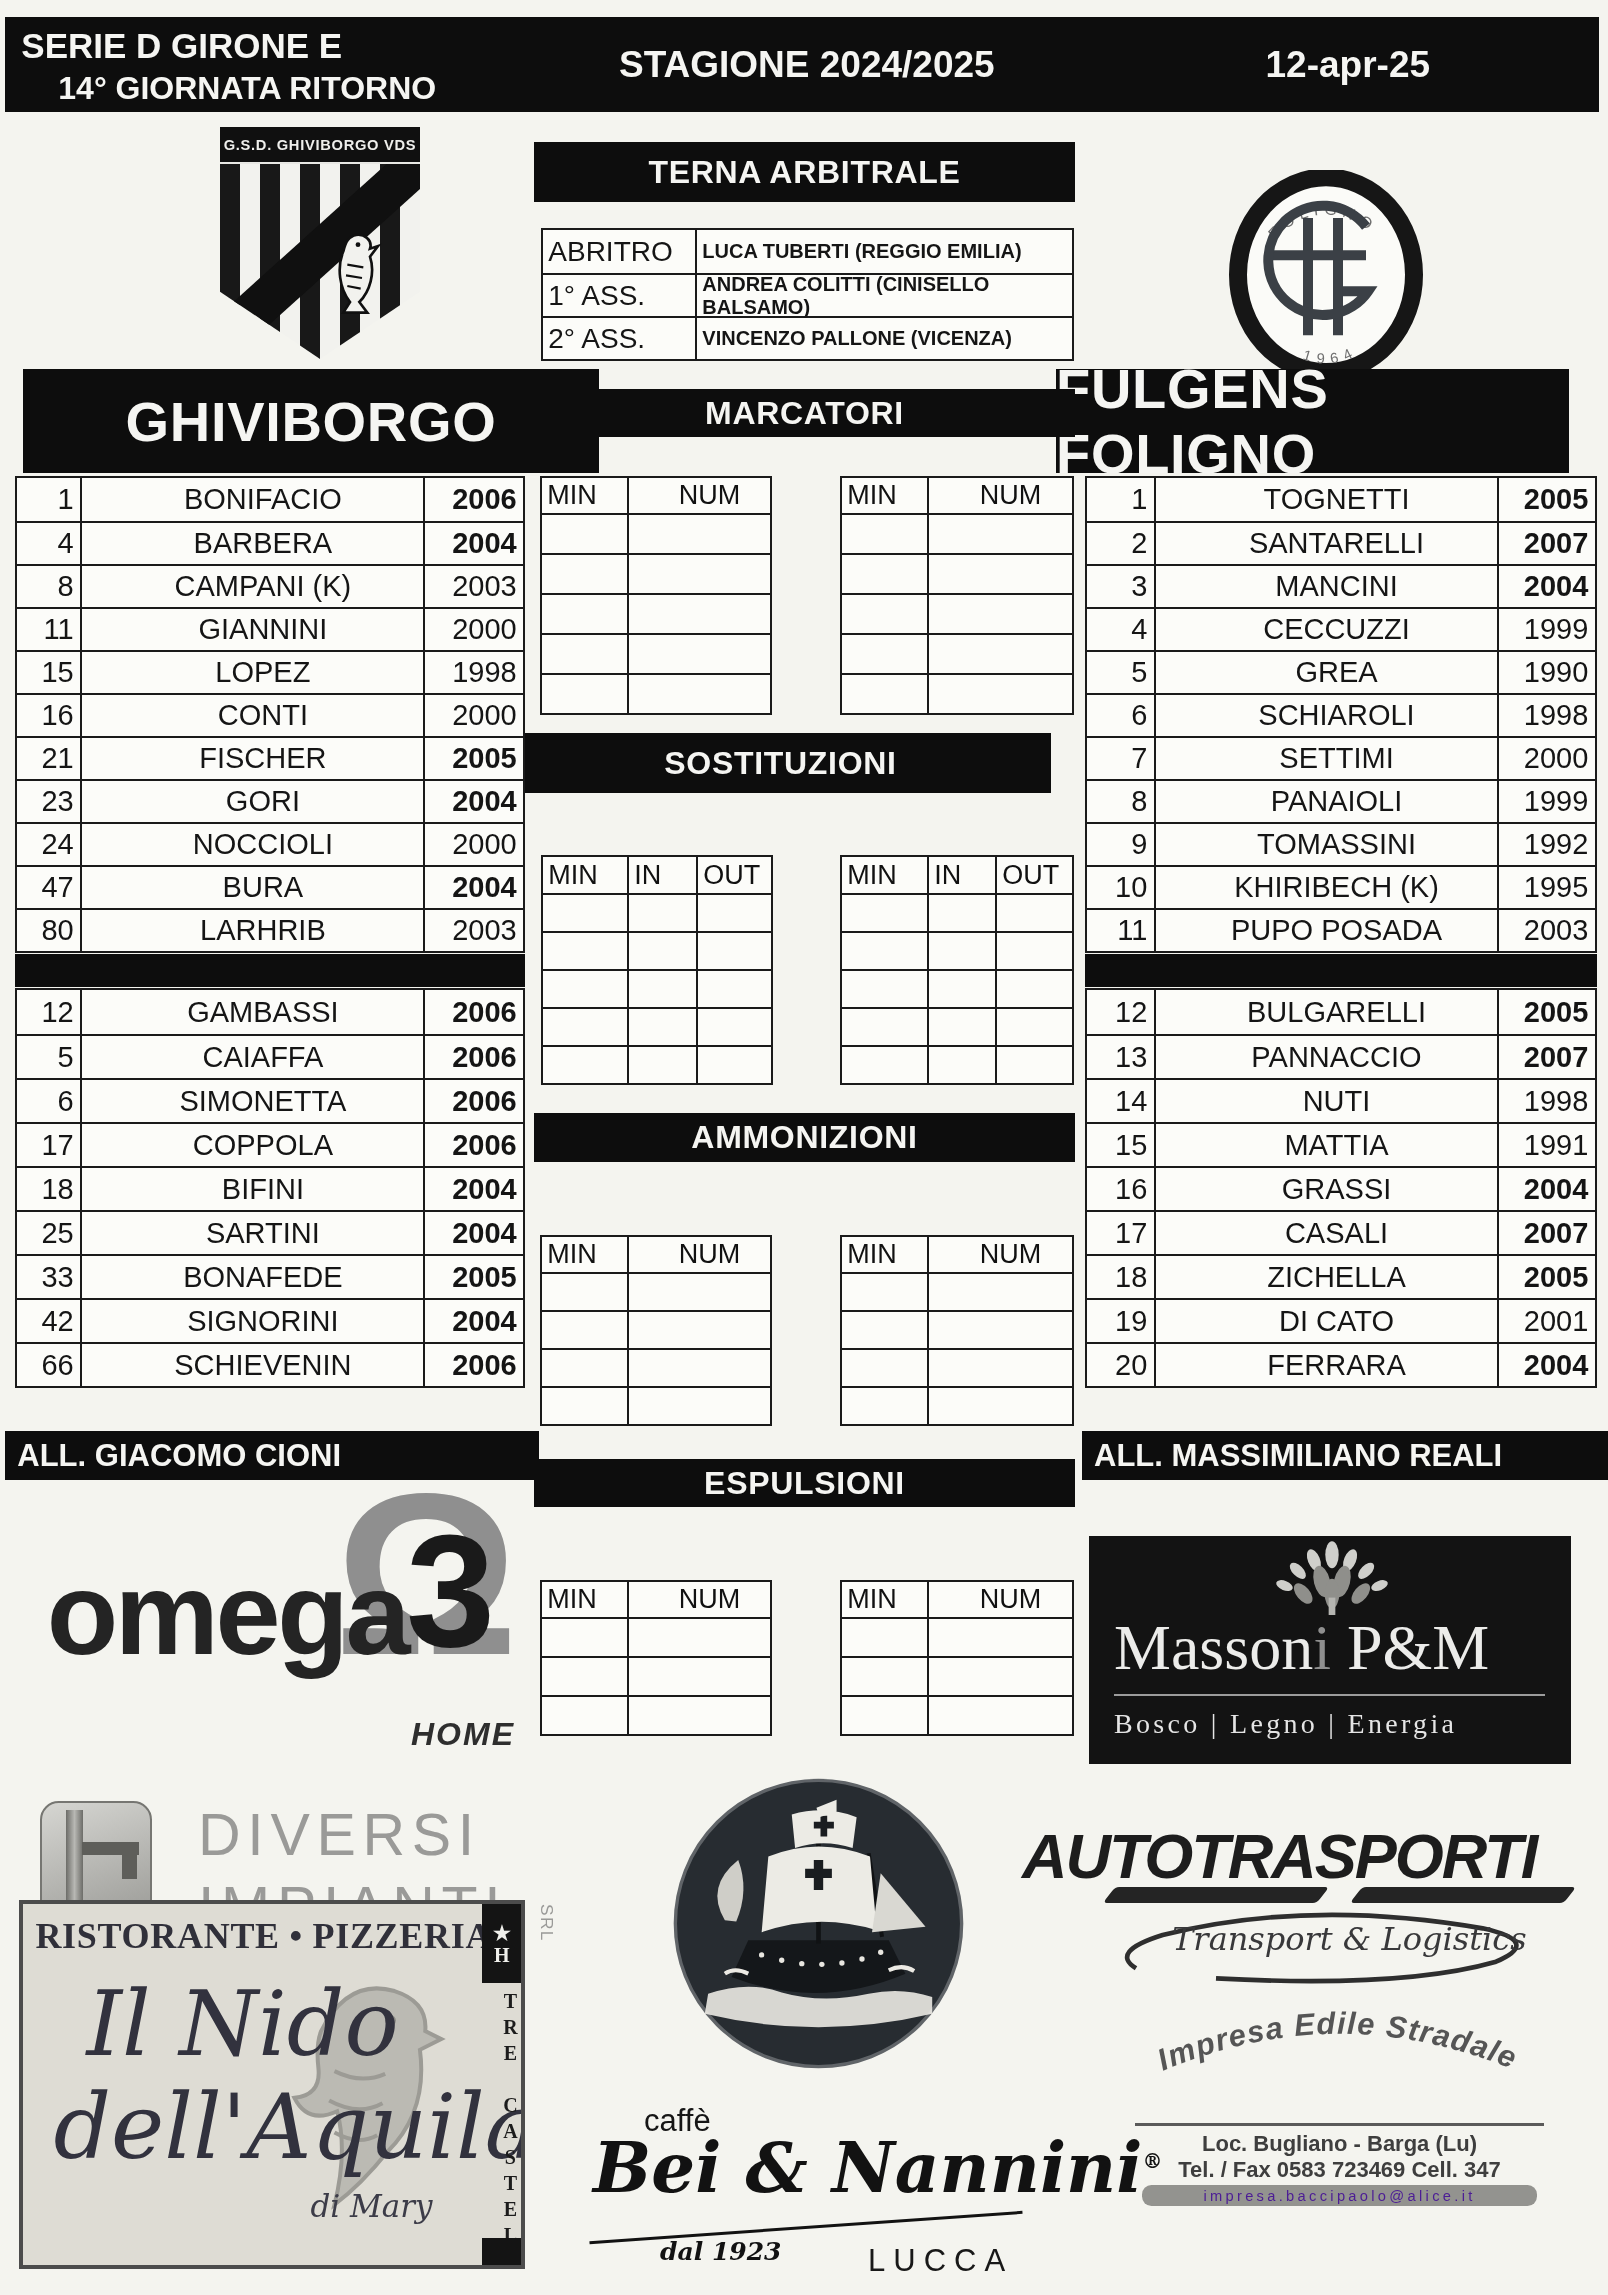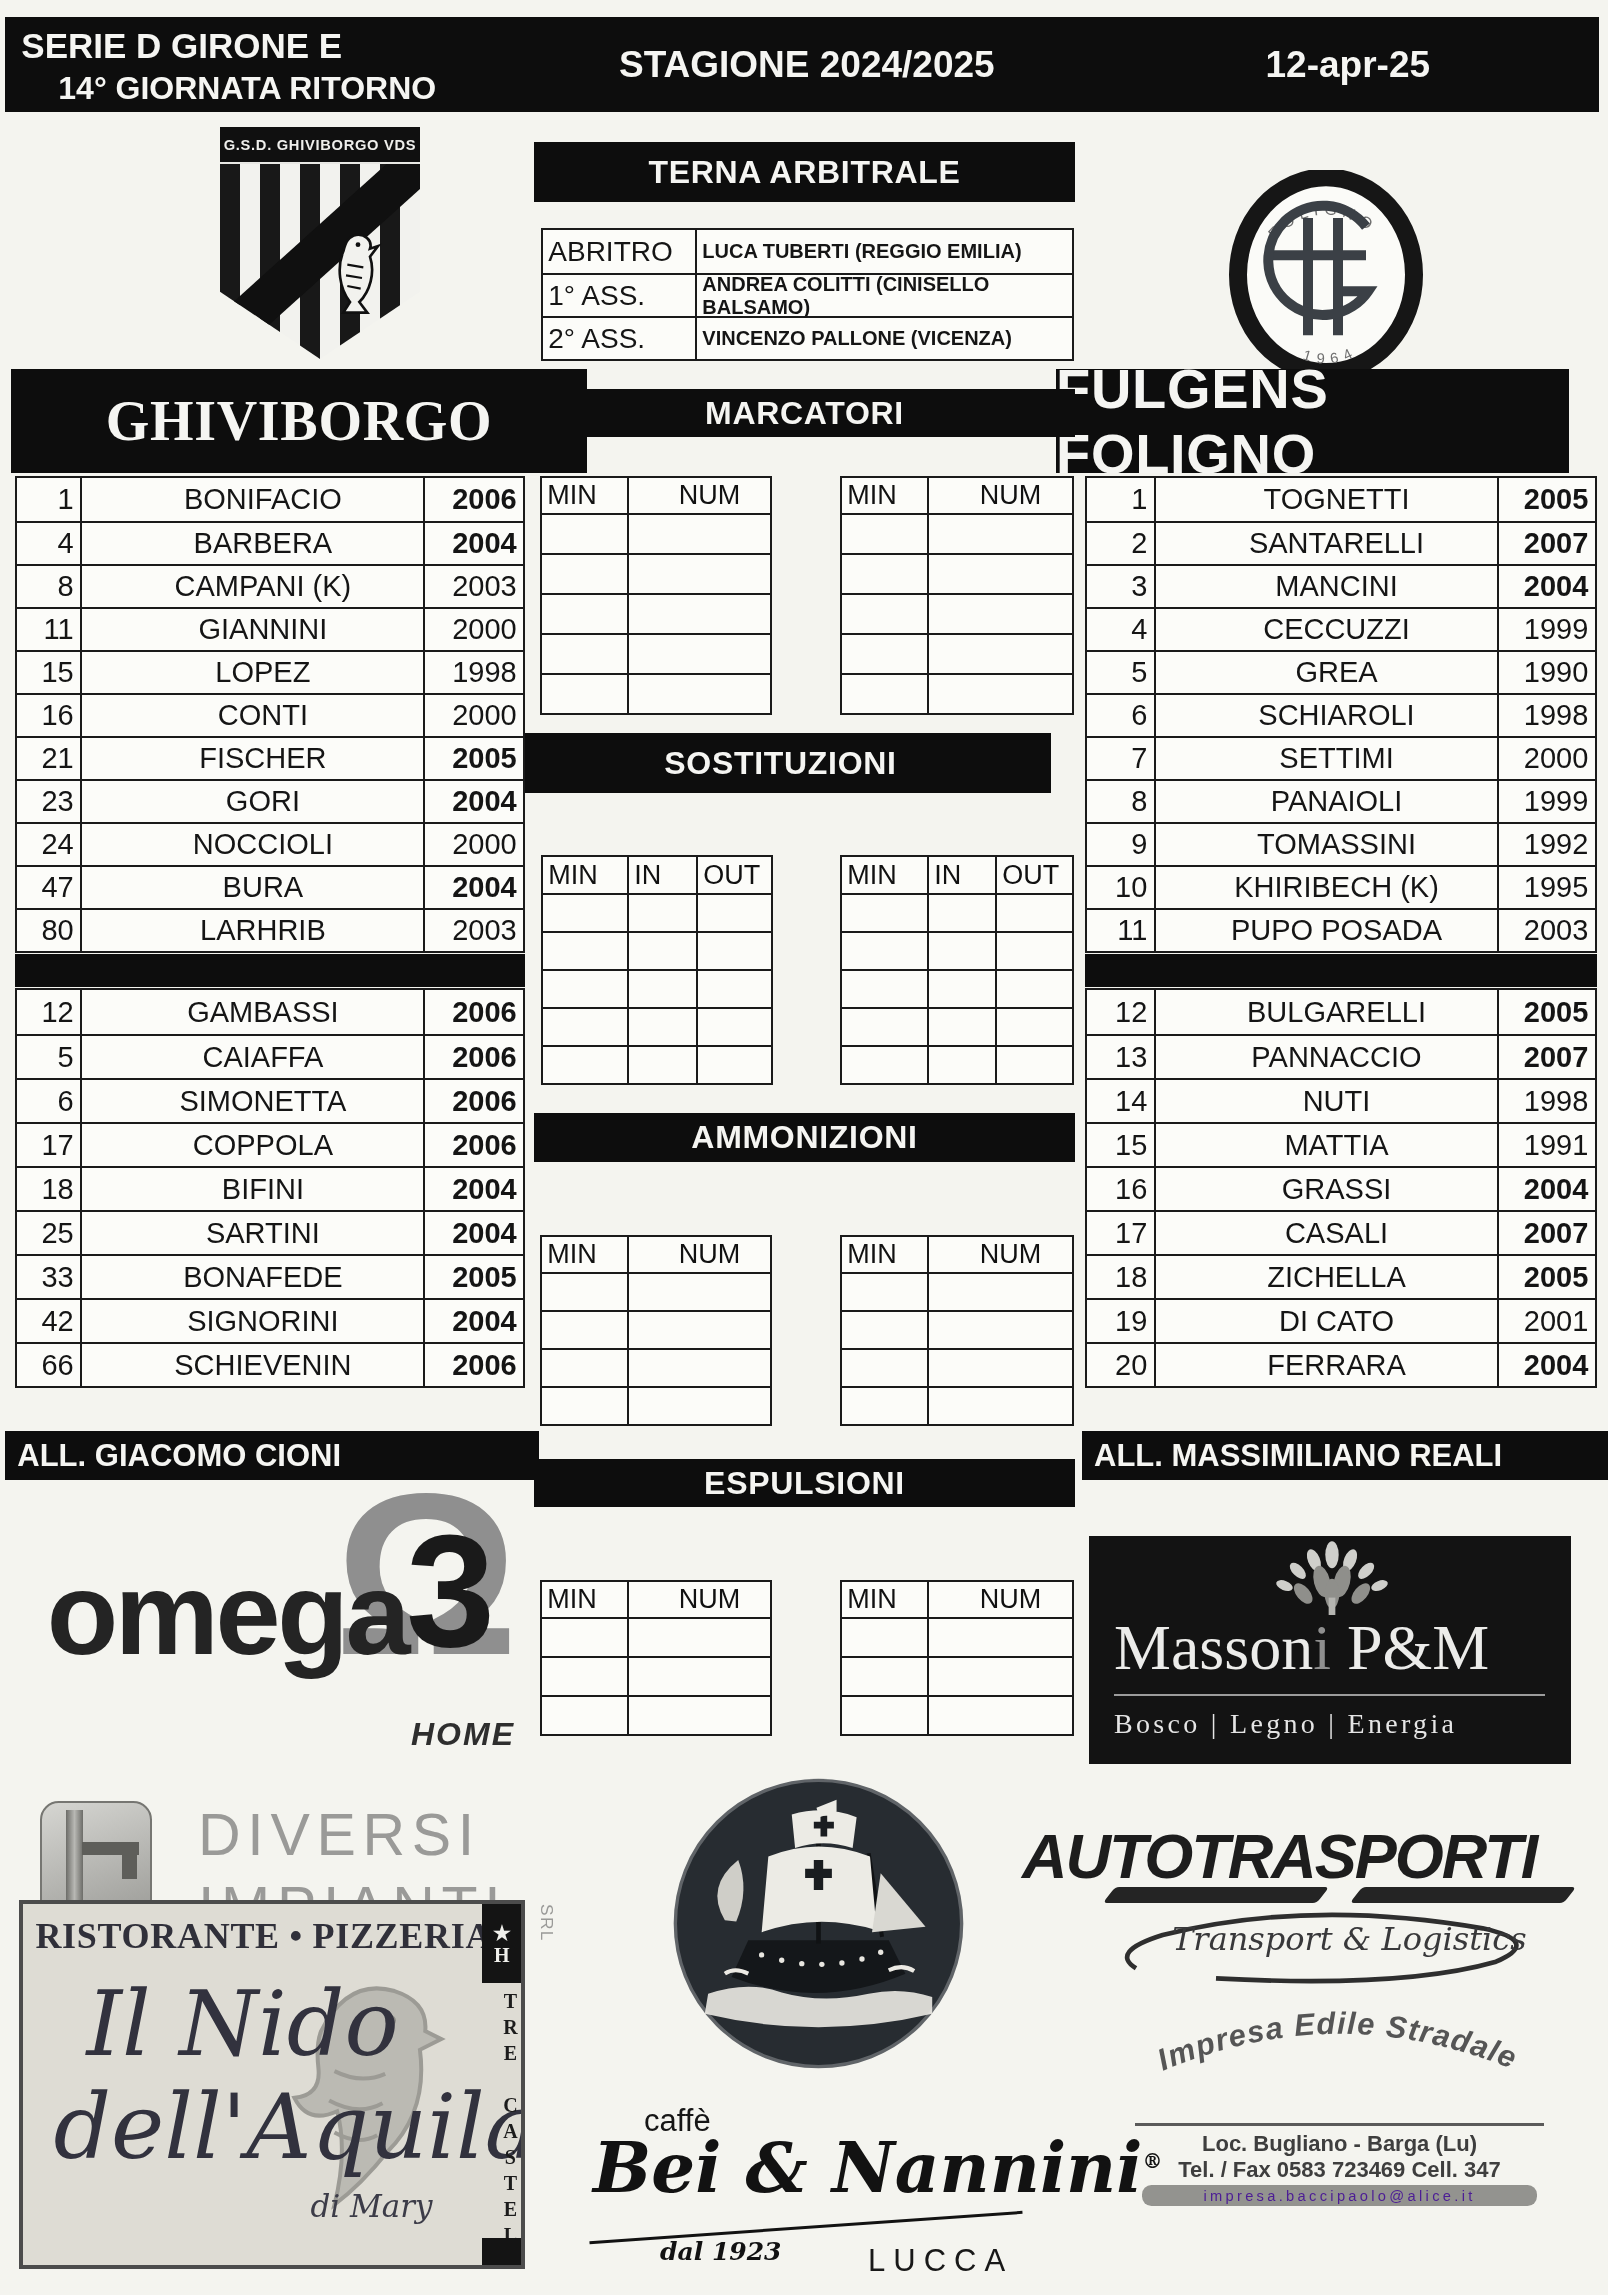--- a/index.html
+++ b/index.html
@@ -144,21 +144,21 @@
     <textPath href="#arcBot" startOffset="22%">1964</textPath>
   </text>
   <g stroke="#3b4046" stroke-width="15" fill="none">
     <line x1="118" y1="72" x2="118" y2="248"></line>
     <line x1="163" y1="72" x2="163" y2="248"></line>
     <line x1="62" y1="128" x2="205" y2="128"></line>
     <path d="M205,85 A82,82 0 1 0 208,182 L170,182"></path>
   </g>
 </svg>
 
-<div class="bar teambar" style="left:11px;top:369px;width:576px;height:104px;font-family:Liberation Serif, serif;">
+<div class="bar teambar" style="left:23px;top:369px;width:576px;height:104px;">
   <span>GHIVIBORGO</span>
 </div>
 <div class="bar teambar" style="left:1056px;top:369px;width:513px;height:104px;justify-content:flex-end;">
   <span>FULGENS FOLIGNO</span>
 </div>
 
 <div class="bar sectionbar" style="left:534px;top:142px;width:541px;height:60px;">
   <span>TERNA ARBITRALE</span>
 </div>
 <div class="sheet-table ref" style="left:541px;top:228px;width:533px;--cols:152px 1fr;">

